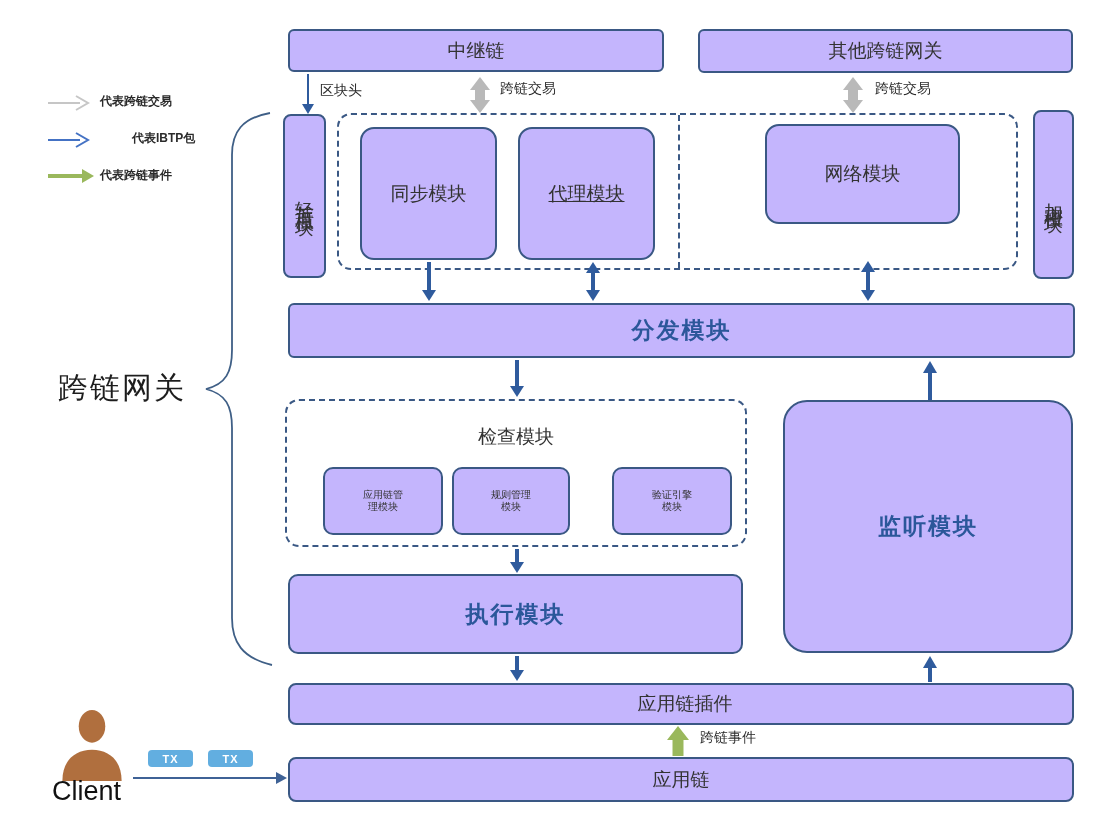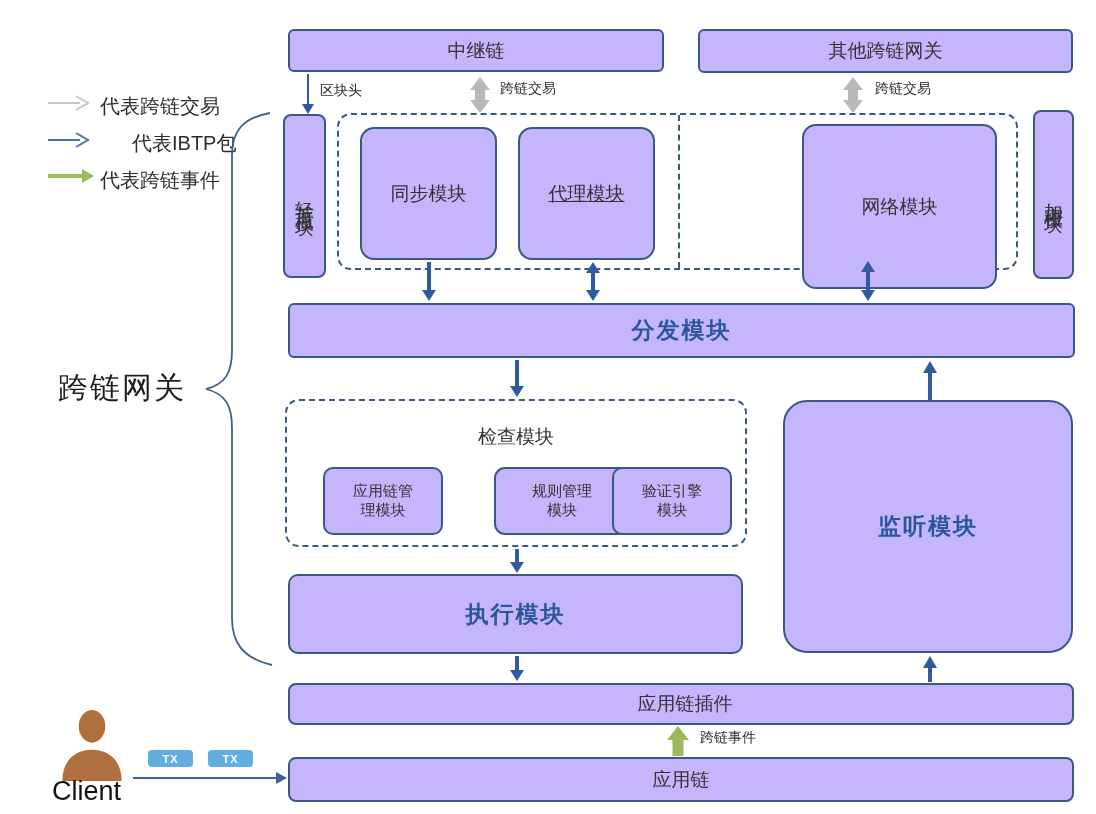--- a/index.html
+++ b/index.html
@@ -15,22 +15,22 @@
   }
   .r6{border-radius:6px}.r8{border-radius:8px}.r10{border-radius:10px}
   .r14{border-radius:14px}.r24{border-radius:24px}
   .dashed{
     position:absolute;border:2px dashed #3a5884;border-radius:14px;
     box-sizing:border-box;background:transparent;
   }
   .vtext{writing-mode:vertical-rl;letter-spacing:4px;}
   .accent{color:#2b579a;font-weight:bold;font-size:23px;letter-spacing:2px;}
   .lbl{position:absolute;font-size:14px;color:#2b2b2b;white-space:nowrap;}
-  .legend-lbl{position:absolute;font-size:20px;color:#2b2b2b;white-space:nowrap;}
-  .sub{font-size:15px;line-height:1.25;white-space:pre-line;}
+  .legend-lbl{position:absolute;font-size:12px;color:#2b2b2b;white-space:nowrap;font-weight:bold;}
+  .sub{font-size:10px;line-height:1.25;white-space:pre-line;}
   .tx{
     position:absolute;width:45px;height:17px;background:#62aee0;border-radius:4px;
     color:#fff;font-size:11px;font-weight:bold;display:flex;align-items:center;
     justify-content:center;letter-spacing:1px;
   }
   #gateway-label{
     position:absolute;left:58px;top:368px;font-size:30px;color:#1d1d1d;
     letter-spacing:2px;white-space:nowrap;
   }
   #client-label{
@@ -50,31 +50,31 @@
   <div class="box r6" style="left:288px;top:29px;width:376px;height:43px;">中继链</div>
   <div class="box r6" style="left:698px;top:29px;width:375px;height:44px;">其他跨链网关</div>
 
   <div class="box r8 vtext" style="left:283px;top:114px;width:43px;height:164px;">轻节点模块</div>
 
   <div class="dashed" style="left:337px;top:113px;width:681px;height:157px;"></div>
   <div style="position:absolute;left:678px;top:115px;width:0;height:153px;border-left:2px dashed #3a5884;"></div>
 
   <div class="box r14" style="left:360px;top:127px;width:137px;height:133px;">同步模块</div>
   <div class="box r14" style="left:518px;top:127px;width:137px;height:133px;text-decoration:underline;">代理模块</div>
-  <div class="box r14" style="left:802px;top:124px;width:195px;height:165px;font-family:Liberation Mono, monospace;">网络模块</div>
+  <div class="box r14" style="left:765px;top:124px;width:195px;height:100px;font-family:Liberation Mono, monospace;">网络模块</div>
 
   <div class="box r8 vtext" style="left:1033px;top:110px;width:41px;height:169px;">加密模块</div>
 
   <div class="box r6 accent" style="left:288px;top:303px;width:787px;height:55px;">分发模块</div>
 
   <div class="dashed" style="left:285px;top:399px;width:462px;height:148px;"></div>
   <div id="check-title">检查模块</div>
   <div class="box r10 sub" style="left:323px;top:467px;width:120px;height:68px;">应用链管
 理模块</div>
-  <div class="box r10 sub" style="left:494px;top:467px;width:136px;height:68px;border-radius:11px;">规则管理
+  <div class="box r10 sub" style="left:452px;top:467px;width:118px;height:68px;">规则管理
 模块</div>
   <div class="box r10 sub" style="left:612px;top:467px;width:120px;height:68px;">验证引擎
 模块</div>
 
   <div class="box r24 accent" style="left:783px;top:400px;width:290px;height:253px;">监听模块</div>
   <div class="box r10 accent" style="left:288px;top:574px;width:455px;height:80px;">执行模块</div>
 
   <div class="box r8" style="left:288px;top:683px;width:786px;height:42px;padding-left:8px;">应用链插件</div>
   <div class="box r8" style="left:288px;top:757px;width:786px;height:45px;">应用链</div>
 

